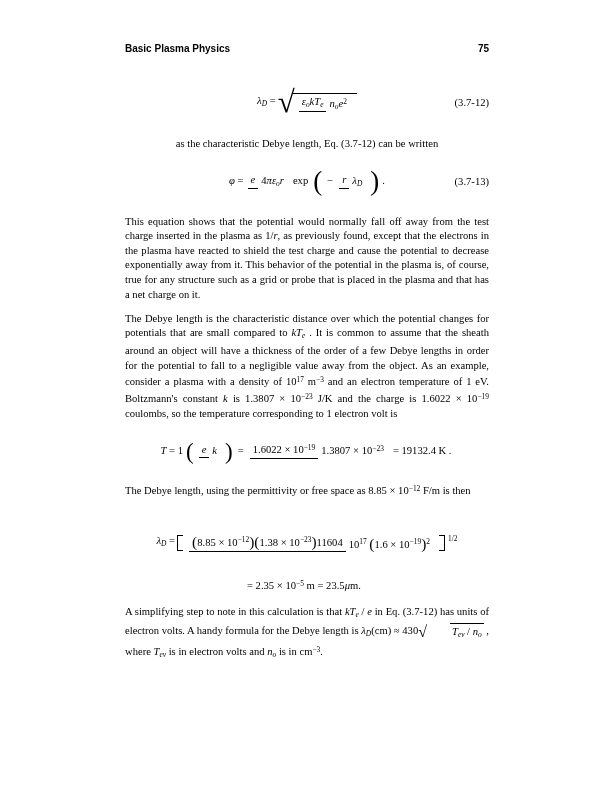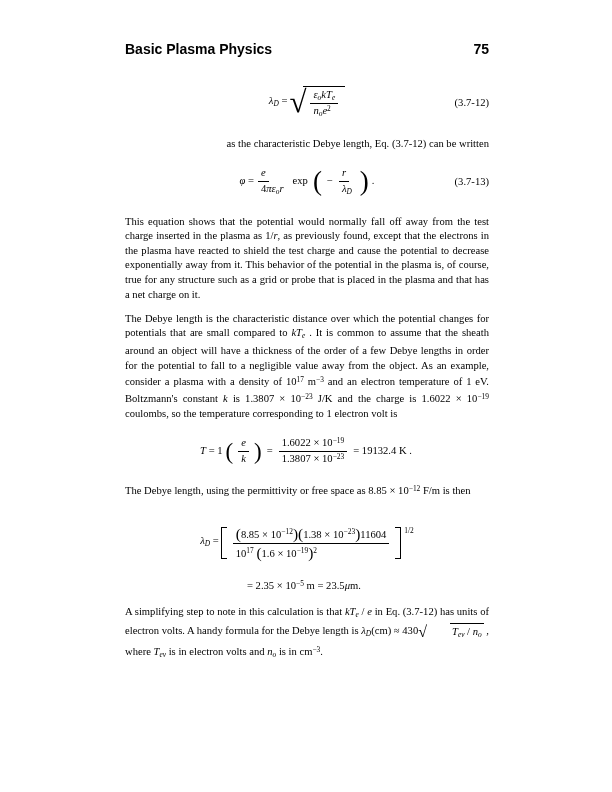--- a/index.html
+++ b/index.html
@@ -4,35 +4,35 @@
 <style>
   html,body{margin:0;padding:0;background:#e8e8e8;}
   .page{
     width:612px;height:792px;background:#ffffff;position:relative;
     font-family:"Liberation Serif",serif;font-size:10.6px;line-height:14.6px;color:#000;
     margin:0 auto;overflow:hidden;
   }
   .content{position:absolute;left:125px;top:42px;width:364px;}
   .hdr{
     display:flex;justify-content:space-between;align-items:baseline;
-    font-family:"Liberation Sans",sans-serif;font-weight:bold;font-size:14px;
+    font-family:"Liberation Sans",sans-serif;font-weight:bold;font-size:10px;
     margin-bottom:26px;
   }
   p{margin:0 0 9.5px 0;text-align:justify;}
-  .oneline{text-align:right;}
+  .oneline{text-align:center;}
   
   .seg-i{font-style:italic;}
   .seg-sub{font-style:italic;font-size:0.70em;vertical-align:-0.28em;letter-spacing:0;}
   .seg-sup{font-size:0.70em;vertical-align:0.45em;}
   .seg-lg{font-size:1.45em;font-weight:300;vertical-align:-0.08em;line-height:1;}
   
   .eq{position:relative;display:flex;align-items:center;margin:9px 0 11px 0;min-height:34px;}
   .eq-mid{width:100%;display:flex;align-items:center;justify-content:center;gap:2px;text-align:left;}
   .eq-num{position:absolute;right:0;top:50%;transform:translateY(-50%);margin-left:47px;}
-  .frac{display:inline-flex;flex-direction:column;align-items:flex-start;margin:0 2px;line-height:1.18;}
+  .frac{display:inline-flex;align-items:center;margin:0 2px;line-height:1.18;}
   .fnum{display:block;padding:0 3px 1px 3px;border-bottom:1px solid #000;white-space:nowrap;}
   .fden{display:block;padding:1px 3px 0 3px;white-space:nowrap;}
   .sqrt{display:inline-flex;align-items:center;}
   .rad{font-size:31px;line-height:1;margin-right:-3px;transform:translateY(-1px);font-weight:300;}
   .sqc{border-top:1.1px solid #000;padding:2px 5px 0 5px;display:inline-flex;align-items:center;}
   .plg{font-size:27px;font-weight:300;line-height:1;margin:0 1px;transform:scaleY(1.02);}
   .pmd{font-size:23px;font-weight:300;line-height:1;margin:0 1px;}
   .opr{margin:0 2px;white-space:pre;}
   .brk{width:5px;align-self:stretch;margin:1px 0;}
   .brk-l{border-left:1.2px solid #000;border-top:1.2px solid #000;border-bottom:1.2px solid #000;margin-right:2px;}

